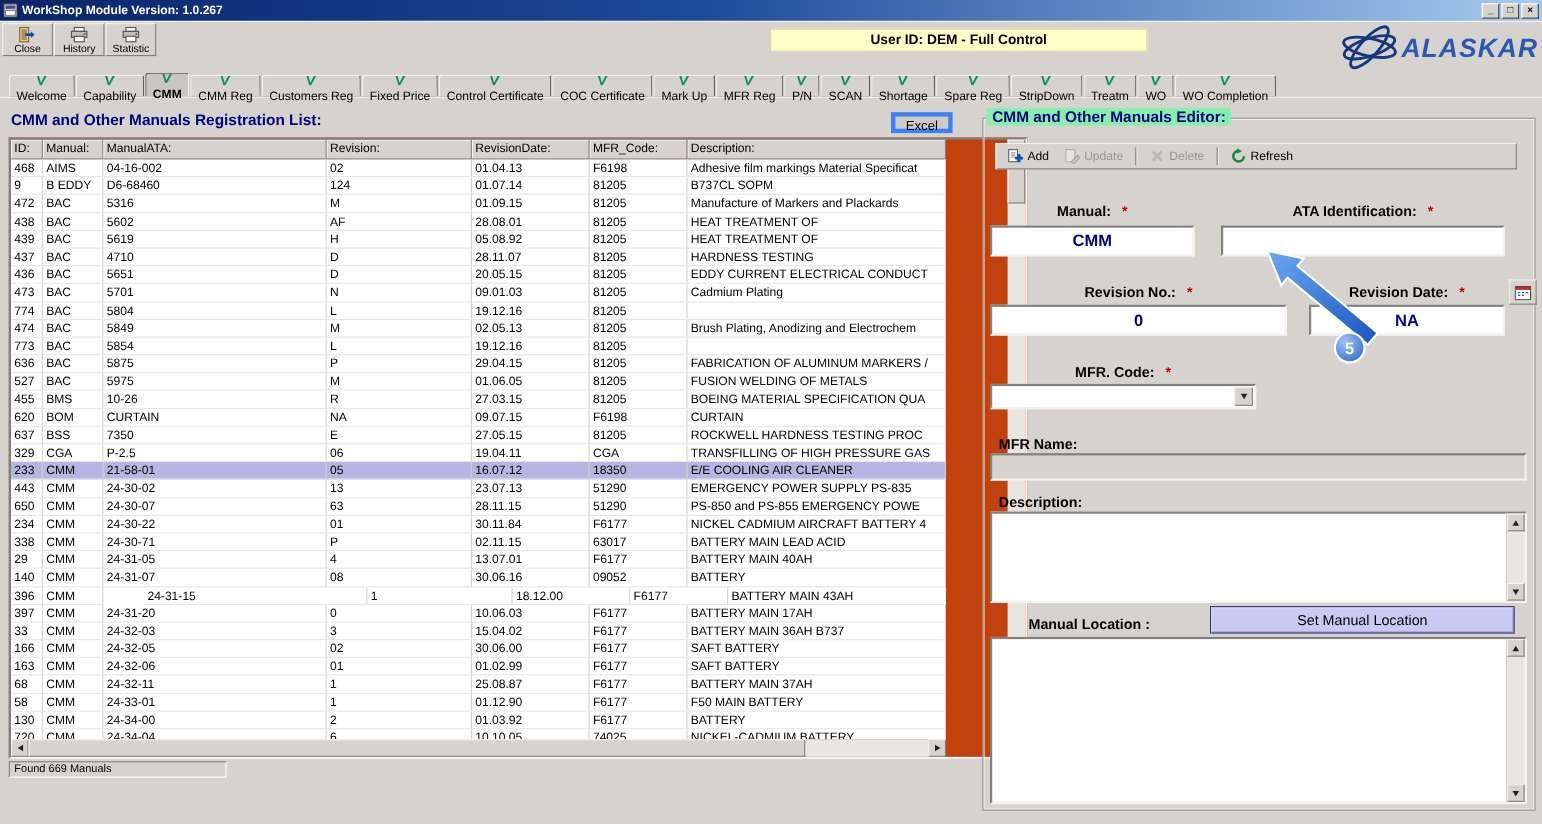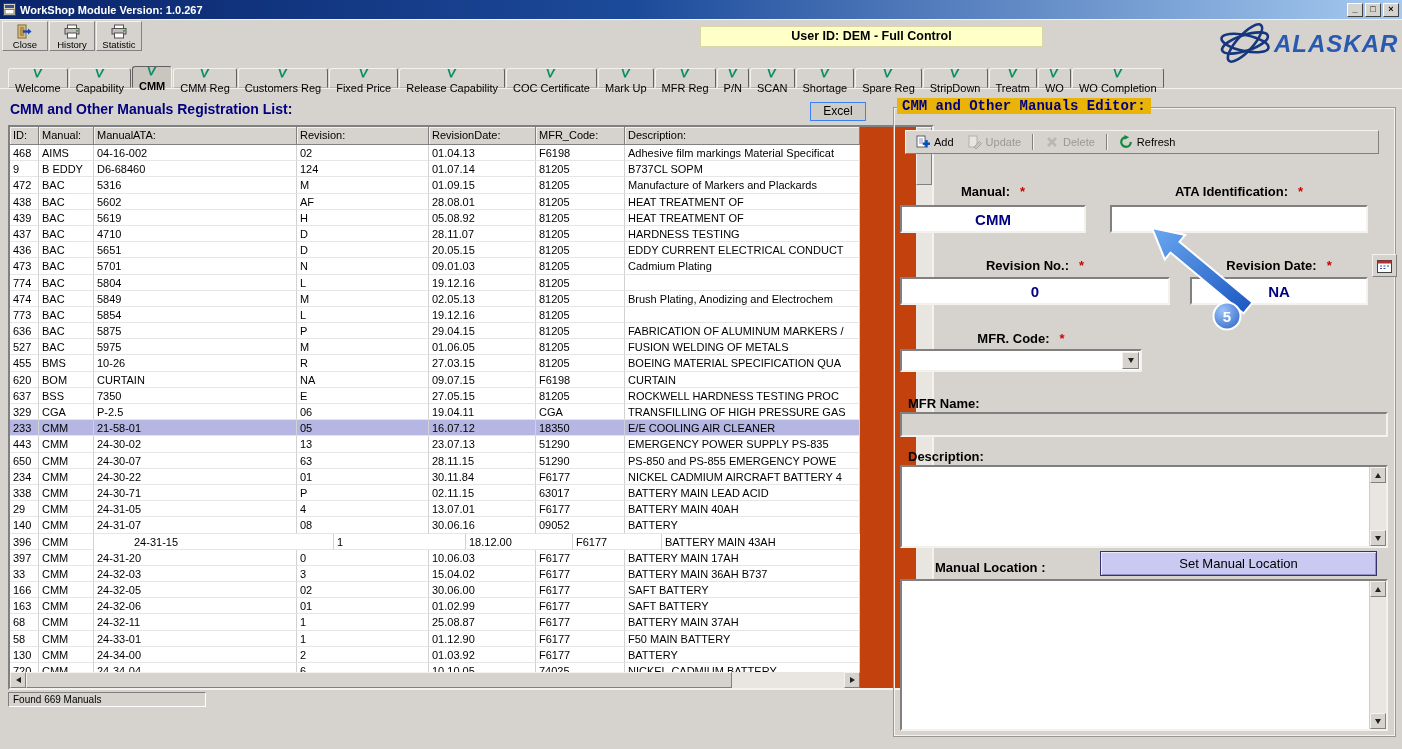--- a/index.html
+++ b/index.html
@@ -37,21 +37,21 @@
          background:#d6d3ce; border:1px solid; border-color:#f4f2ef #606060 #b5b2ad #f4f2ef;
          border-radius:3px 3px 0 0; margin-right:1px; white-space:nowrap;flex-direction:column; }
   .tab-selected { background:#c9c5bf; border-color:#606060 #f4f2ef #c9c5bf #606060; height:22px;
                   font-weight:bold; }
 
   
   .section-title { position:absolute; font-size:14px; font-weight:bold; color:#000080;
                    white-space:nowrap; }
   #list-title { left:10px; top:101px; }
   .excel-btn { position:absolute; left:810px; top:102px; width:56px; height:19px;
-               background:#cfccc6; border:1px solid #3b82f6; font-size:12px; text-align:center;
+               background:#cfccc6; border:4px solid #3b82f6; font-size:12px; text-align:center;
                line-height:17px; }
 
   
   #grid { position:absolute; left:8px; top:125px; width:926px; height:565px;
           border:2px solid; border-color:#808080 #f4f2ef #f4f2ef #808080; background:#c2410c; }
   #grid-header { position:absolute; left:0; top:0; width:850px; height:18px; display:flex; }
   .gh-cell { height:18px; background:#d6d3ce; border-right:1px solid #808080;
              border-bottom:1px solid #808080; box-shadow:inset 1px 1px 0 #f4f2ef;
              font-size:11px; padding:2px 0 0 3px; overflow:hidden; white-space:nowrap;
              flex:none; }
@@ -82,21 +82,21 @@
                border-color:#f4f2ef #808080 #808080 #f4f2ef; }
   #grid-corner { position:absolute; right:0; bottom:0; width:16px; height:16px; background:#d6d3ce; }
 
   .status { position:absolute; left:8px; top:692px; width:198px; height:15px;
             border:1px solid; border-color:#808080 #fff #fff #808080; background:#d6d3ce;
             font-size:10px; line-height:13px; padding-left:4px; }
 
   
   #editor-frame { position:absolute; left:893px; top:107px; width:503px; height:630px;
                   border:1px solid #9a9792; box-shadow:inset 0 0 0 1px #f4f2ef; }
-  #editor-title { left:897px; top:98px; background:#eab308; padding:0 5px;font-family:Liberation Mono, monospace; }
+  #editor-title { left:897px; top:98px; background:#86efac; padding:0 5px; }
   #editor-toolbar { position:absolute; left:905px; top:130px; width:474px; height:24px;
                     background:#d6d3ce; border:1px solid; border-color:#f4f2ef #808080 #808080 #f4f2ef;
                     display:flex; align-items:center; padding:0 3px; }
   .ed-btn { display:flex; align-items:center; gap:4px; padding:2px 7px; font-size:11px; }
   .ed-disabled { color:#9a9792; }
   .ed-disabled .ed-ico { filter:grayscale(1) opacity(0.55); }
   .ed-ico { display:flex; }
   .ed-sep { width:2px; height:16px; border-left:1px solid #808080; border-right:1px solid #f4f2ef;
             margin:0 4px; }
 
@@ -241,21 +241,21 @@
           </svg>
         </span>
         <span>Fixed Price</span>
       </div>
       <div class="tab">
         <span class="ed-ico">
           <svg width="10" height="9" viewBox="0 0 10 9">
             <path d="M0.5 0 L3.2 8.5 L4.8 8.5 L9.5 0 L7.4 0 L4.2 6.2 L2.4 0 Z" fill="#0a8f68"></path>
           </svg>
         </span>
-        <span>Release Capability</span>
+        <span>Control Certificate</span>
       </div>
       <div class="tab">
         <span class="ed-ico">
           <svg width="10" height="9" viewBox="0 0 10 9">
             <path d="M0.5 0 L3.2 8.5 L4.8 8.5 L9.5 0 L7.4 0 L4.2 6.2 L2.4 0 Z" fill="#0a8f68"></path>
           </svg>
         </span>
         <span>COC Certificate</span>
       </div>
       <div class="tab">

